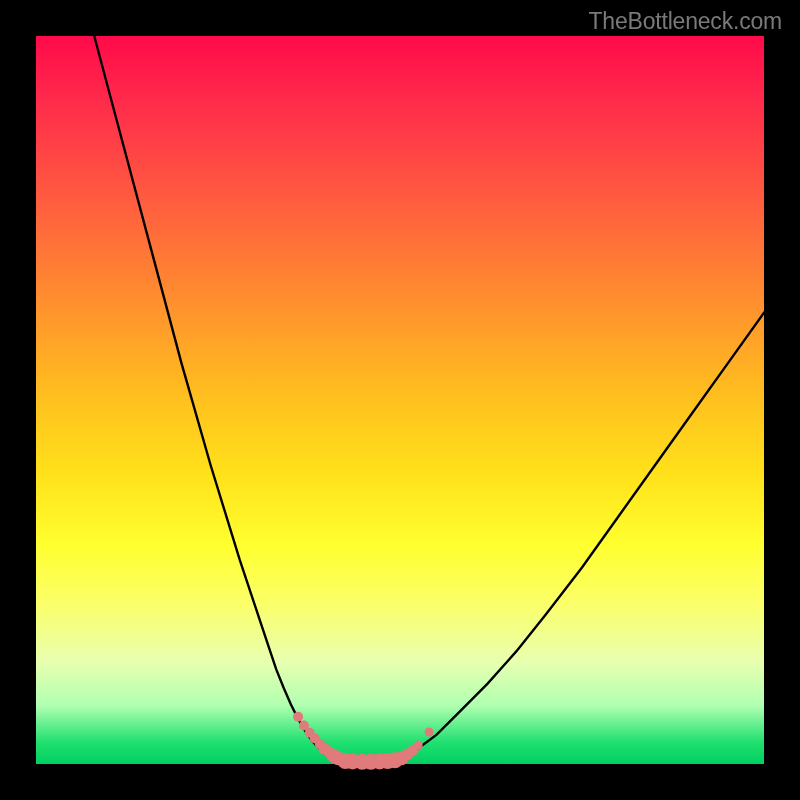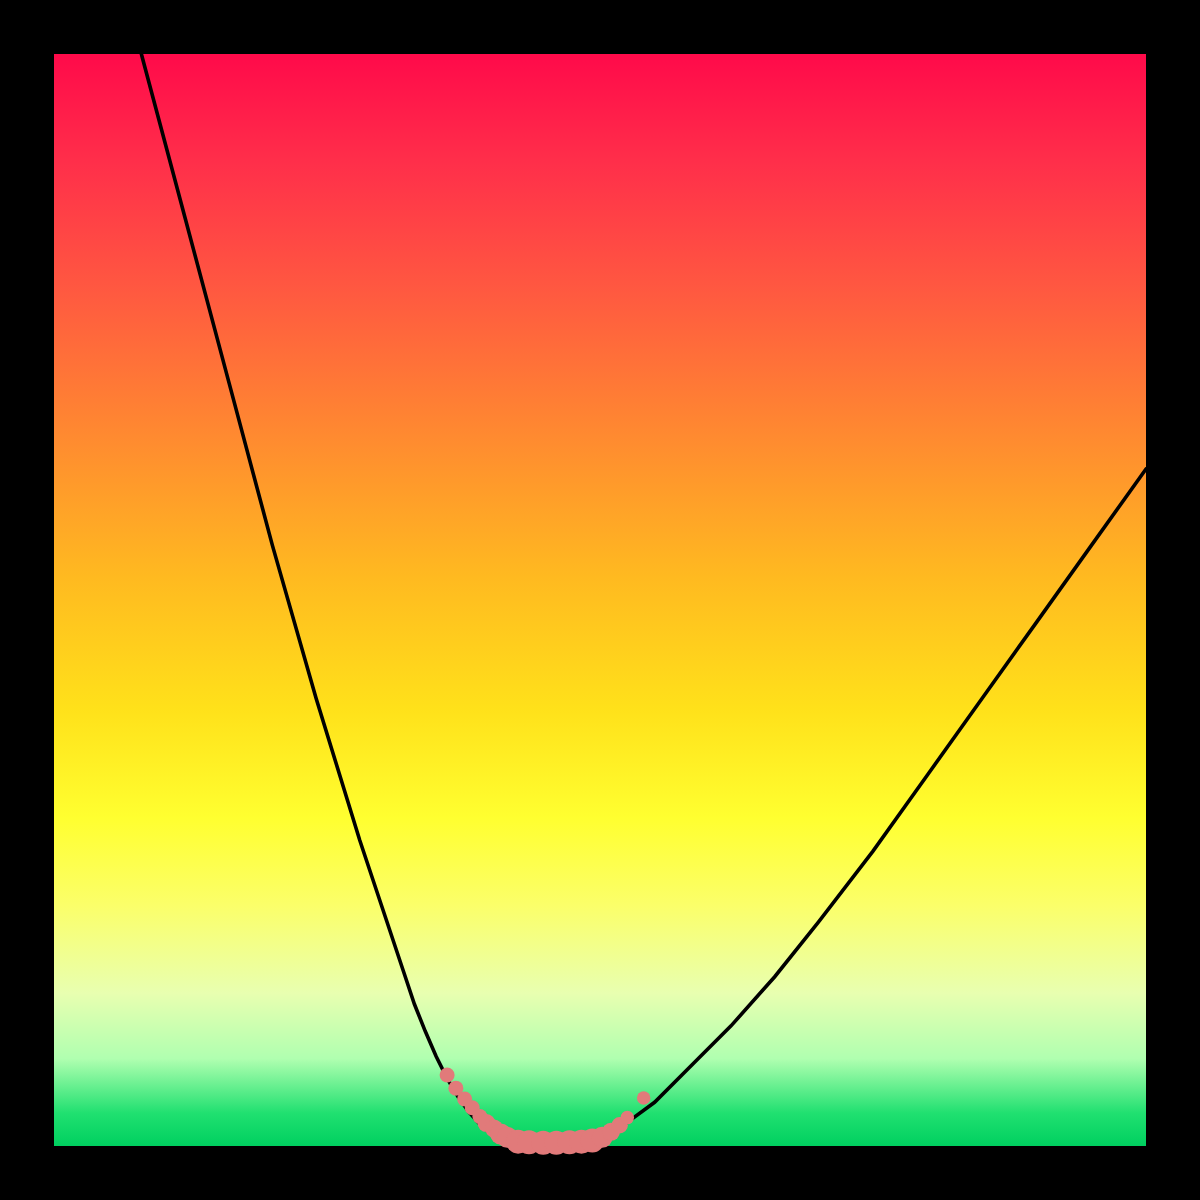--- a/index.html
+++ b/index.html
@@ -86,13 +86,14 @@
         <circle cx="351.62" cy="725.09" r="8.00" fill="#e17a7a"></circle>
         <circle cx="358.90" cy="724.36" r="8.00" fill="#e17a7a"></circle>
         <circle cx="365.46" cy="722.18" r="7.00" fill="#e17a7a"></circle>
         <circle cx="371.28" cy="718.54" r="6.00" fill="#e17a7a"></circle>
         <circle cx="377.10" cy="714.17" r="5.50" fill="#e17a7a"></circle>
         <circle cx="382.20" cy="709.07" r="4.50" fill="#e17a7a"></circle>
         <circle cx="393.12" cy="695.97" r="4.50" fill="#e17a7a"></circle>
       </g>
   </svg>
 
+  <div class="watermark">TheBottleneck.com</div>
 </div>
 
 </body></html>

